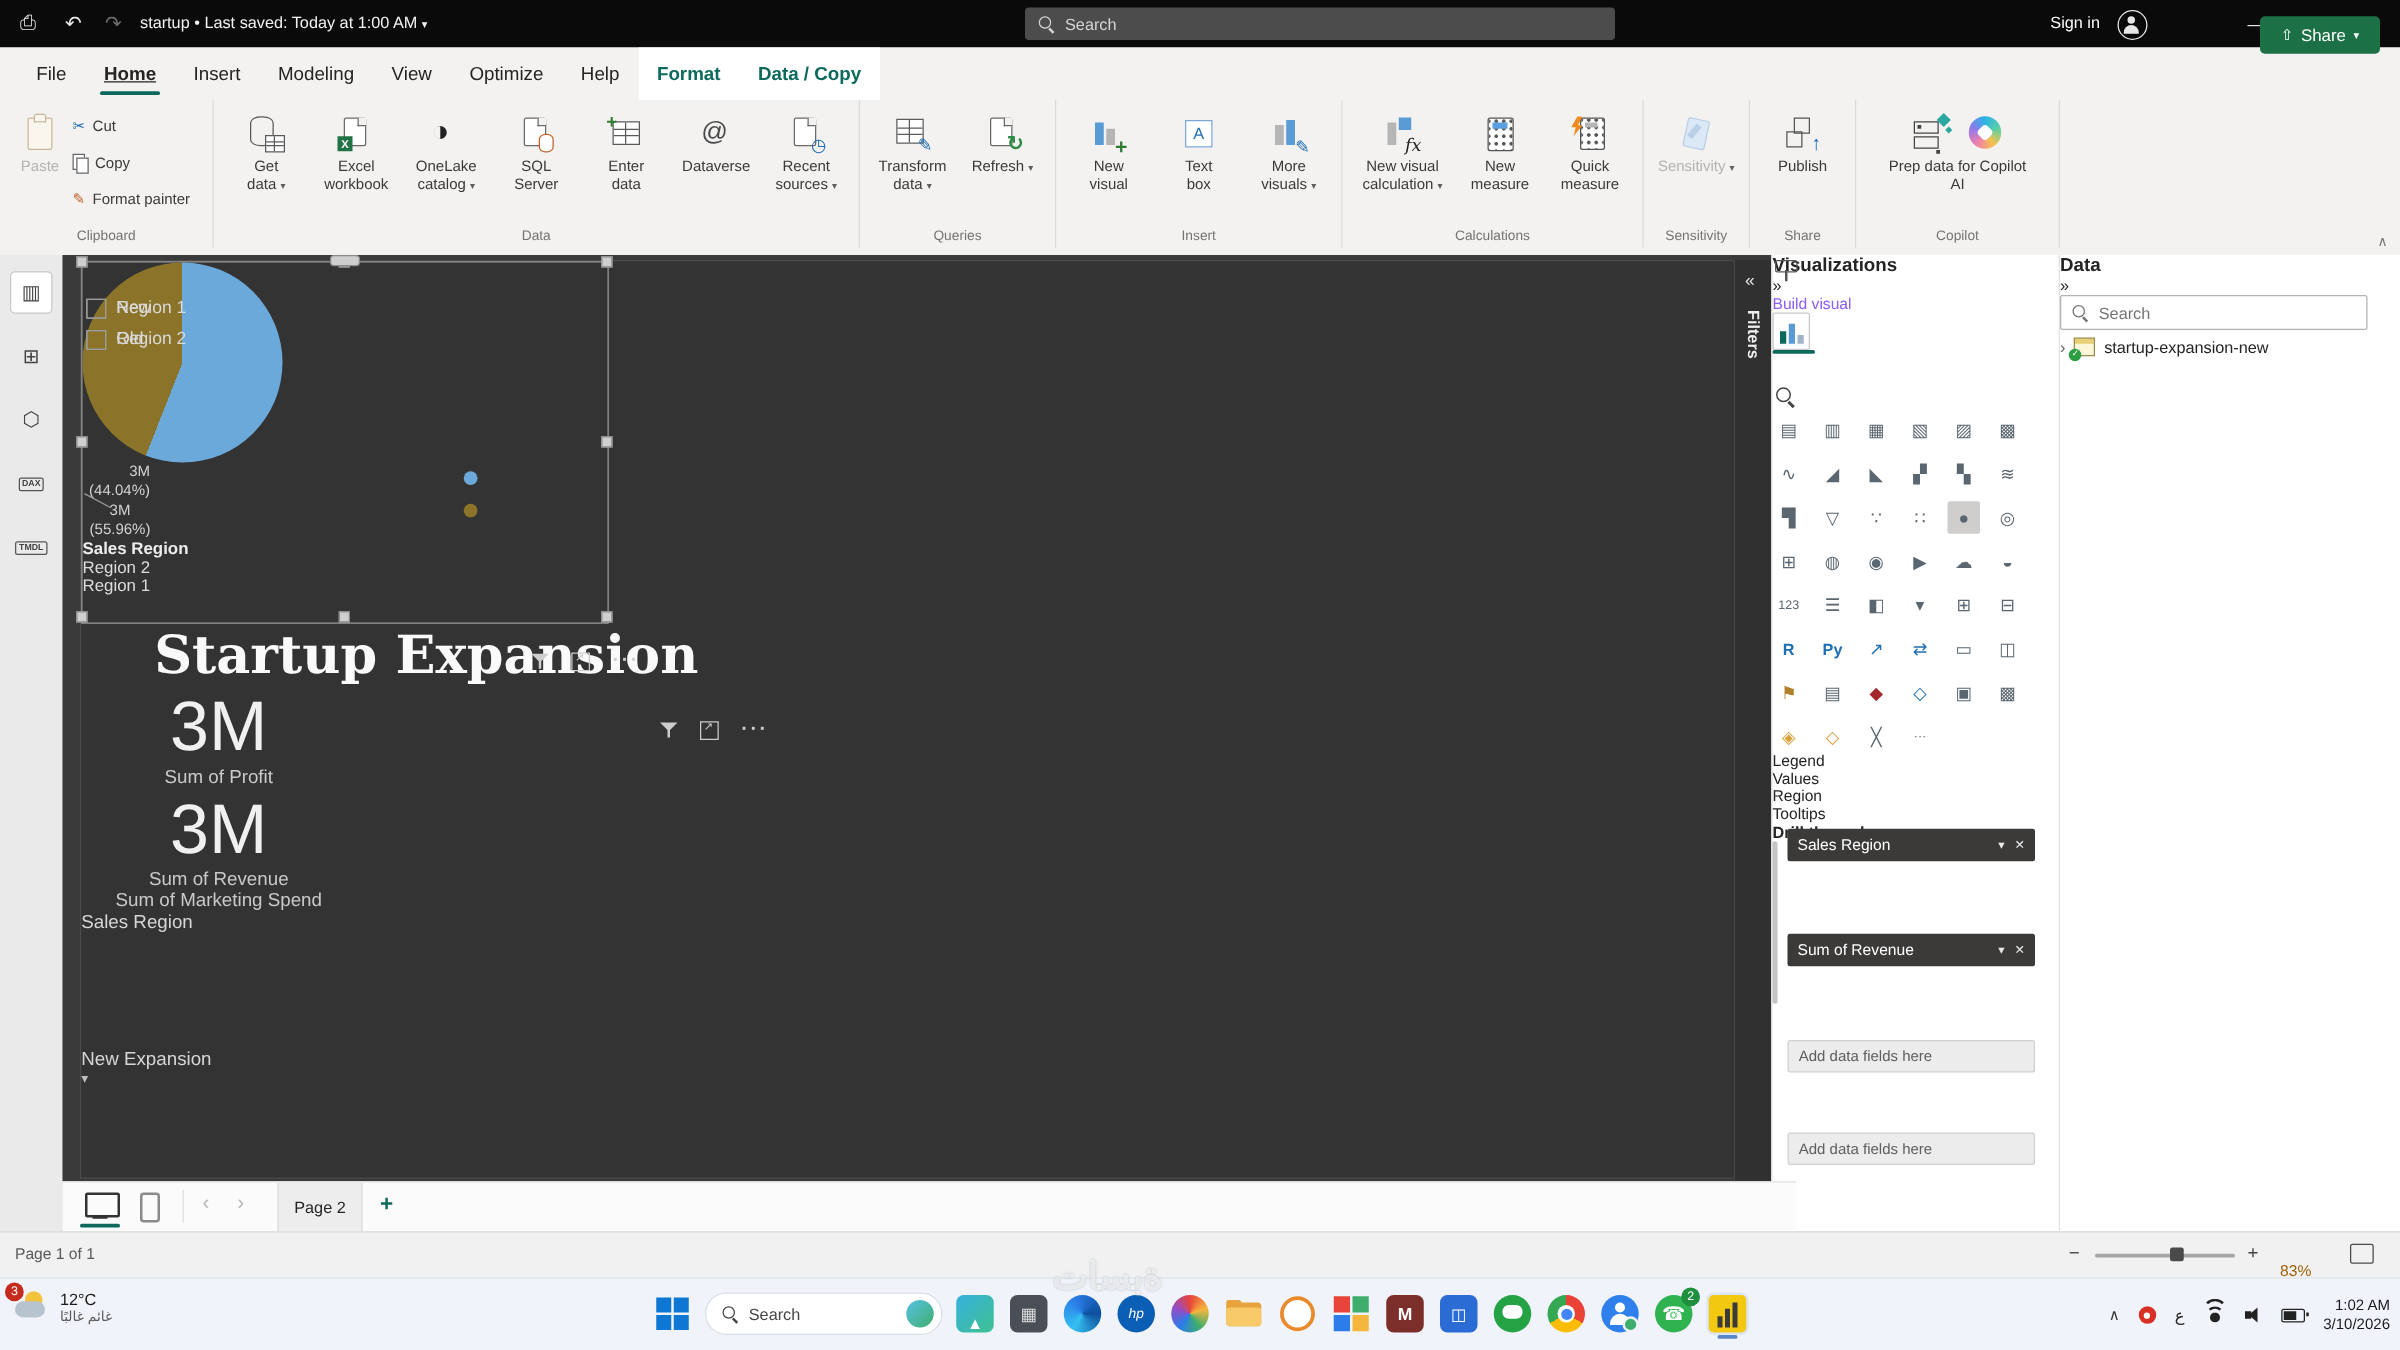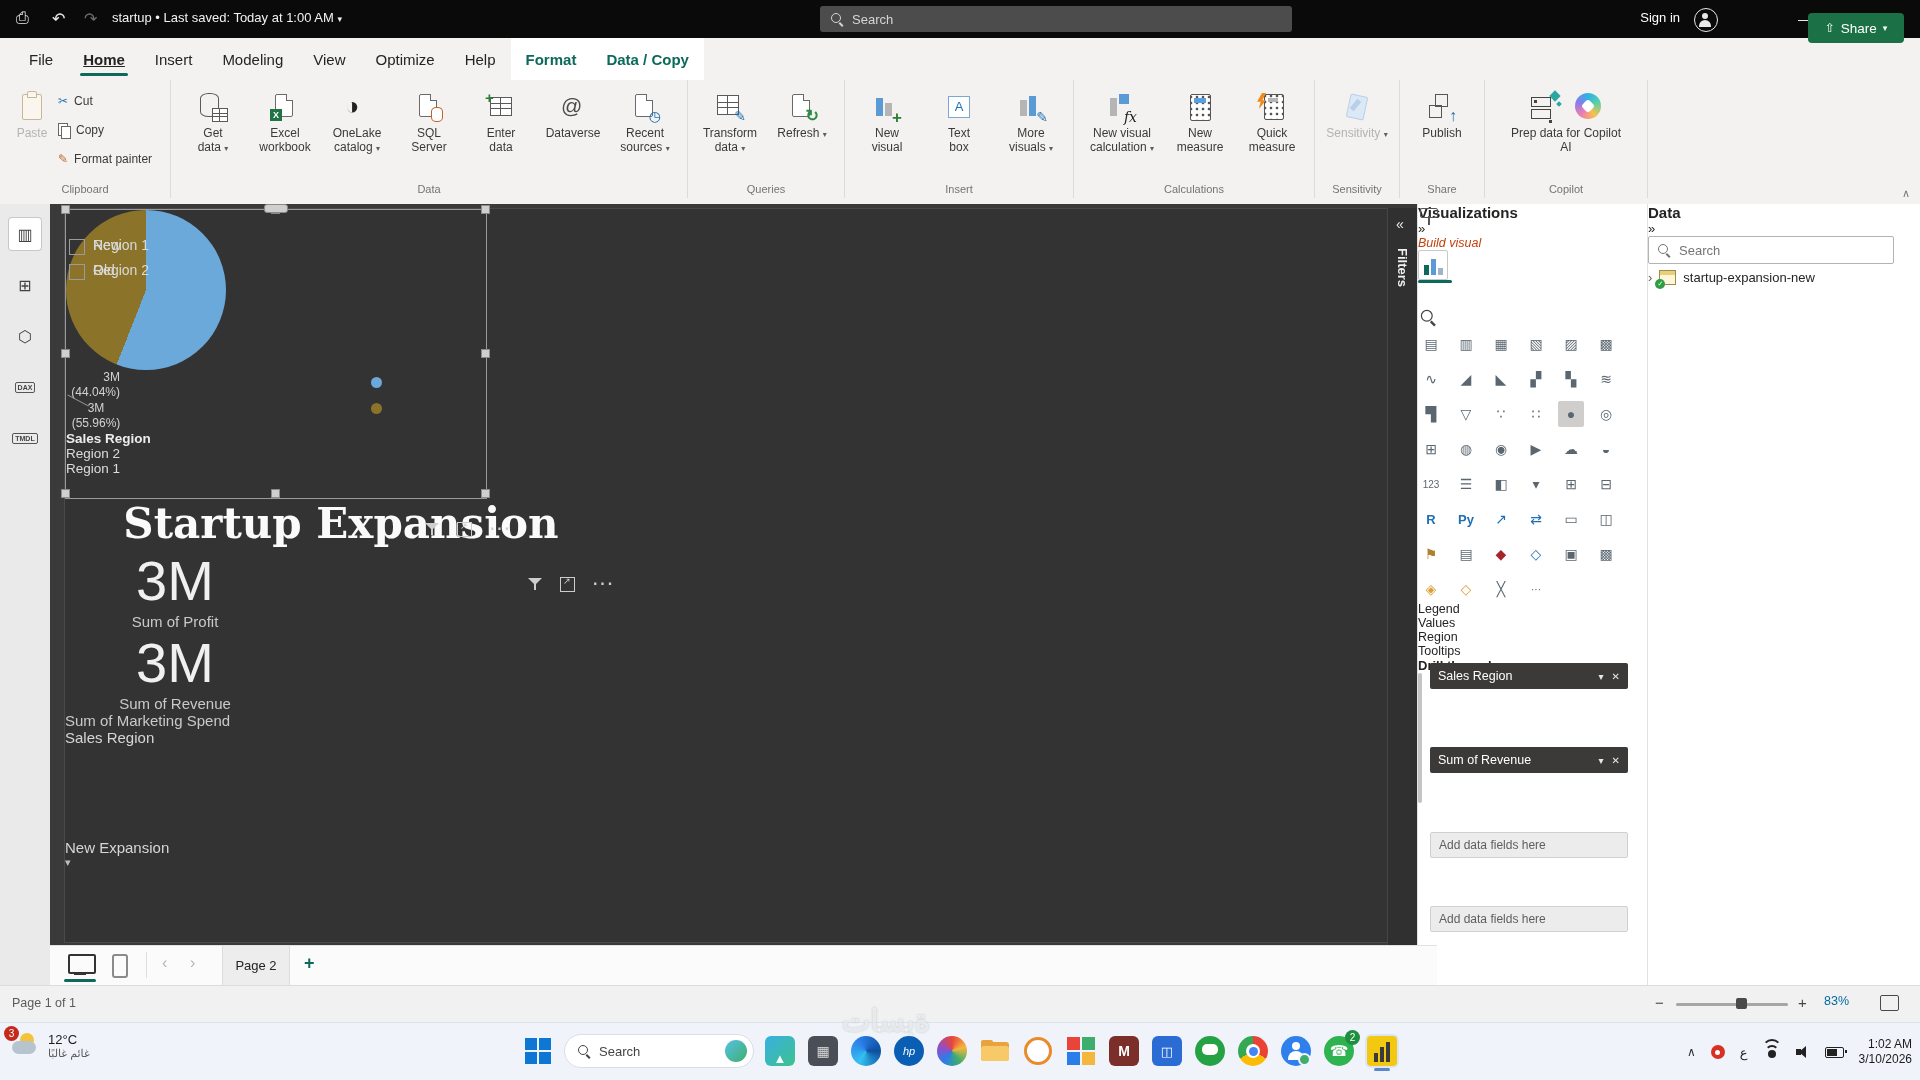--- a/index.html
+++ b/index.html
@@ -375,21 +375,21 @@
           <div class="vtoolbar" style="left: 360px; top: 311px;">
             <span class="funnel"></span>
             <span class="focusic"></span>
             <span style="font-weight:bold;letter-spacing:2px;">···</span>
           </div>
           <div style="left: 420px; top: 24px; width: 552px; font-family: &quot;DejaVu Serif&quot;, serif; font-weight: bold; font-size: 42px; color: rgb(250, 250, 250); text-align: center;">Startup Expansion</div>
           <div style="left: 353px; top: 92px; width: 220px; font-size: 56px; color: rgb(240, 240, 240); text-align: center; font-weight: 300;">3M</div>
           <div style="left: 353px; top: 164px; width: 220px; font-size: 15px; color: rgb(201, 201, 201); text-align: center;">Sum of Profit</div>
           <div style="left: 550px; top: 92px; width: 220px; font-size: 56px; color: rgb(240, 240, 240); text-align: center; font-weight: 300;">3M</div>
           <div style="left: 550px; top: 164px; width: 220px; font-size: 15px; color: rgb(201, 201, 201); text-align: center;">Sum of Revenue</div>
-          <div style="left: 743px; top: 164px; width: 220px; font-size: 15px; color: rgb(201, 201, 201); ">Sum of Marketing Spend</div>
+          <div style="left: 743px; top: 164px; width: 220px; font-size: 15px; color: rgb(201, 201, 201); text-align: center;">Sum of Marketing Spend</div>
           <div style="left: 471px; top: 236px; width: 250px; height: 110px;">
             <div style="left: 0px; top: 0px; font-size: 15px; color: rgb(214, 214, 214);">Sales Region</div>
             <div class="checkbox" style="left: 4px; top: 30px;"></div>
             <div class="slicer-label" style="left: 28px; top: 28px;">Region 1</div>
             <div class="checkbox" style="left: 4px; top: 55px;"></div>
             <div class="slicer-label" style="left: 28px; top: 53px;">Region 2</div>
           </div>
           <div style="left: 733px; top: 236px; width: 250px; height: 110px;">
             <div style="left: 0px; top: 0px; font-size: 15px; color: rgb(214, 214, 214);">New Expansion</div>
             <div style="left: 190px; top: 2px; font-size: 11px; color: rgb(189, 189, 189);">▾</div>
@@ -411,21 +411,21 @@
         </div>
       <div id="canvas-scroll"></div>
     </div>
     <div id="filters-strip" class="abs" style="left:1387px;top:4px;width:30px;height:737px;background:#303030;border-left:1px solid #454545;">
       <div class="abs" style="left:8px;top:8px;color:#e6e6e6;font-size:14px;">«</div>
       <div class="abs" style="left:7px;top:40px;color:#f0f0f0;font-size:13px;font-weight:bold;writing-mode:vertical-rl;">Filters</div>
     </div>
     <div id="vizpane" class="abs" style="left:1417px;top:0;width:230px;height:781px;background:#fff;border-left:1px solid #e1e1e1;">
         <div style="left: 14px; top: 8px; font-size: 15px; font-weight: bold; color: rgb(37, 36, 35);">Visualizations</div>
         <div style="left: 206px; top: 8px; font-size: 13px; color: rgb(37, 36, 35);">»</div>
-        <div style="left: 14px; top: 38px; font-size: 12.5px; color: #c2410c; font-style: italic;">Build visual</div>
+        <div style="left: 14px; top: 38px; font-size: 12.5px; color: #8b5cf6;">Build visual</div>
         <div style="left: 16px; top: 56px; width: 30px; height: 30px; border: 1px solid rgb(200, 200, 200); border-radius: 2px; display: flex; align-items: flex-end; justify-content: center; gap: 2px; padding: 4px; box-sizing: border-box; background: rgb(255, 255, 255);">
           <i style="width:5px;height:10px;background:#0c695c;"></i>
           <i style="width:5px;height:16px;background:#5a9bd5;"></i>
           <i style="width:5px;height:7px;background:#9fb4c8;"></i>
         </div>
         <div style="left: 14px; top: 88px; width: 34px; height: 3px; background: rgb(12, 105, 92); border-radius: 2px;"></div>
         <div style="left: 104px; top: 58px; width: 24px; height: 24px;">
           <i style="position:absolute;left:2px;top:4px;width:16px;height:8px;border:1.6px solid #555;border-radius:2px;"></i>
           <i style="position:absolute;left:10px;top:12px;width:2px;height:9px;background:#555;"></i>
         </div>
@@ -530,21 +530,21 @@
     <div class="abs" style="left:172px;top:0;width:66px;height:39px;background:#ededed;border-left:1px solid #dcdcdc;border-right:1px solid #dcdcdc;display:flex;align-items:center;justify-content:center;font-size:13px;color:#252423;">Page 2</div>
     <span class="abs" style="left:254px;top:7px;color:#0c695c;font-size:18px;font-weight:bold;">+</span>
   </div>
 
   <div id="statusbar">
     <span class="abs" style="left:12px;top:10px;">Page 1 of 1</span>
     <span class="abs" style="left:1655px;top:8px;font-size:15px;color:#444;">−</span>
     <div class="abs" style="left:1676px;top:17px;width:112px;height:3px;background:#a6a6a6;border-radius:2px;"></div>
     <div class="abs" style="left:1736px;top:12px;width:11px;height:11px;background:#4a4a4a;border-radius:2px;"></div>
     <span class="abs" style="left:1798px;top:8px;font-size:15px;color:#444;">+</span>
-    <span class="abs" style="left:1824px;top:8px;color:#0369a1;">83%</span>
+    <span class="abs" style="left:1824px;top:24px;color:#a16207;">83%</span>
     <div class="abs" style="left:1880px;top:9px;width:17px;height:14px;border:1.6px solid #4a4a4a;border-radius:2px;"></div>
   </div>
 
   <div id="taskbar">
     <div class="abs" style="left:10px;top:8px;display:flex;gap:8px;align-items:center;">
       <div style="position:relative;width:30px;height:30px;">
         <div style="position:absolute;left:10px;top:2px;width:14px;height:14px;border-radius:50%;background:#f5c33b;"></div>
         <div style="position:absolute;left:2px;top:10px;width:24px;height:13px;border-radius:8px;background:#b7c3cf;"></div>
         <div class="badge" style="left:-6px;right:auto;top:-5px;">3</div>
       </div>

